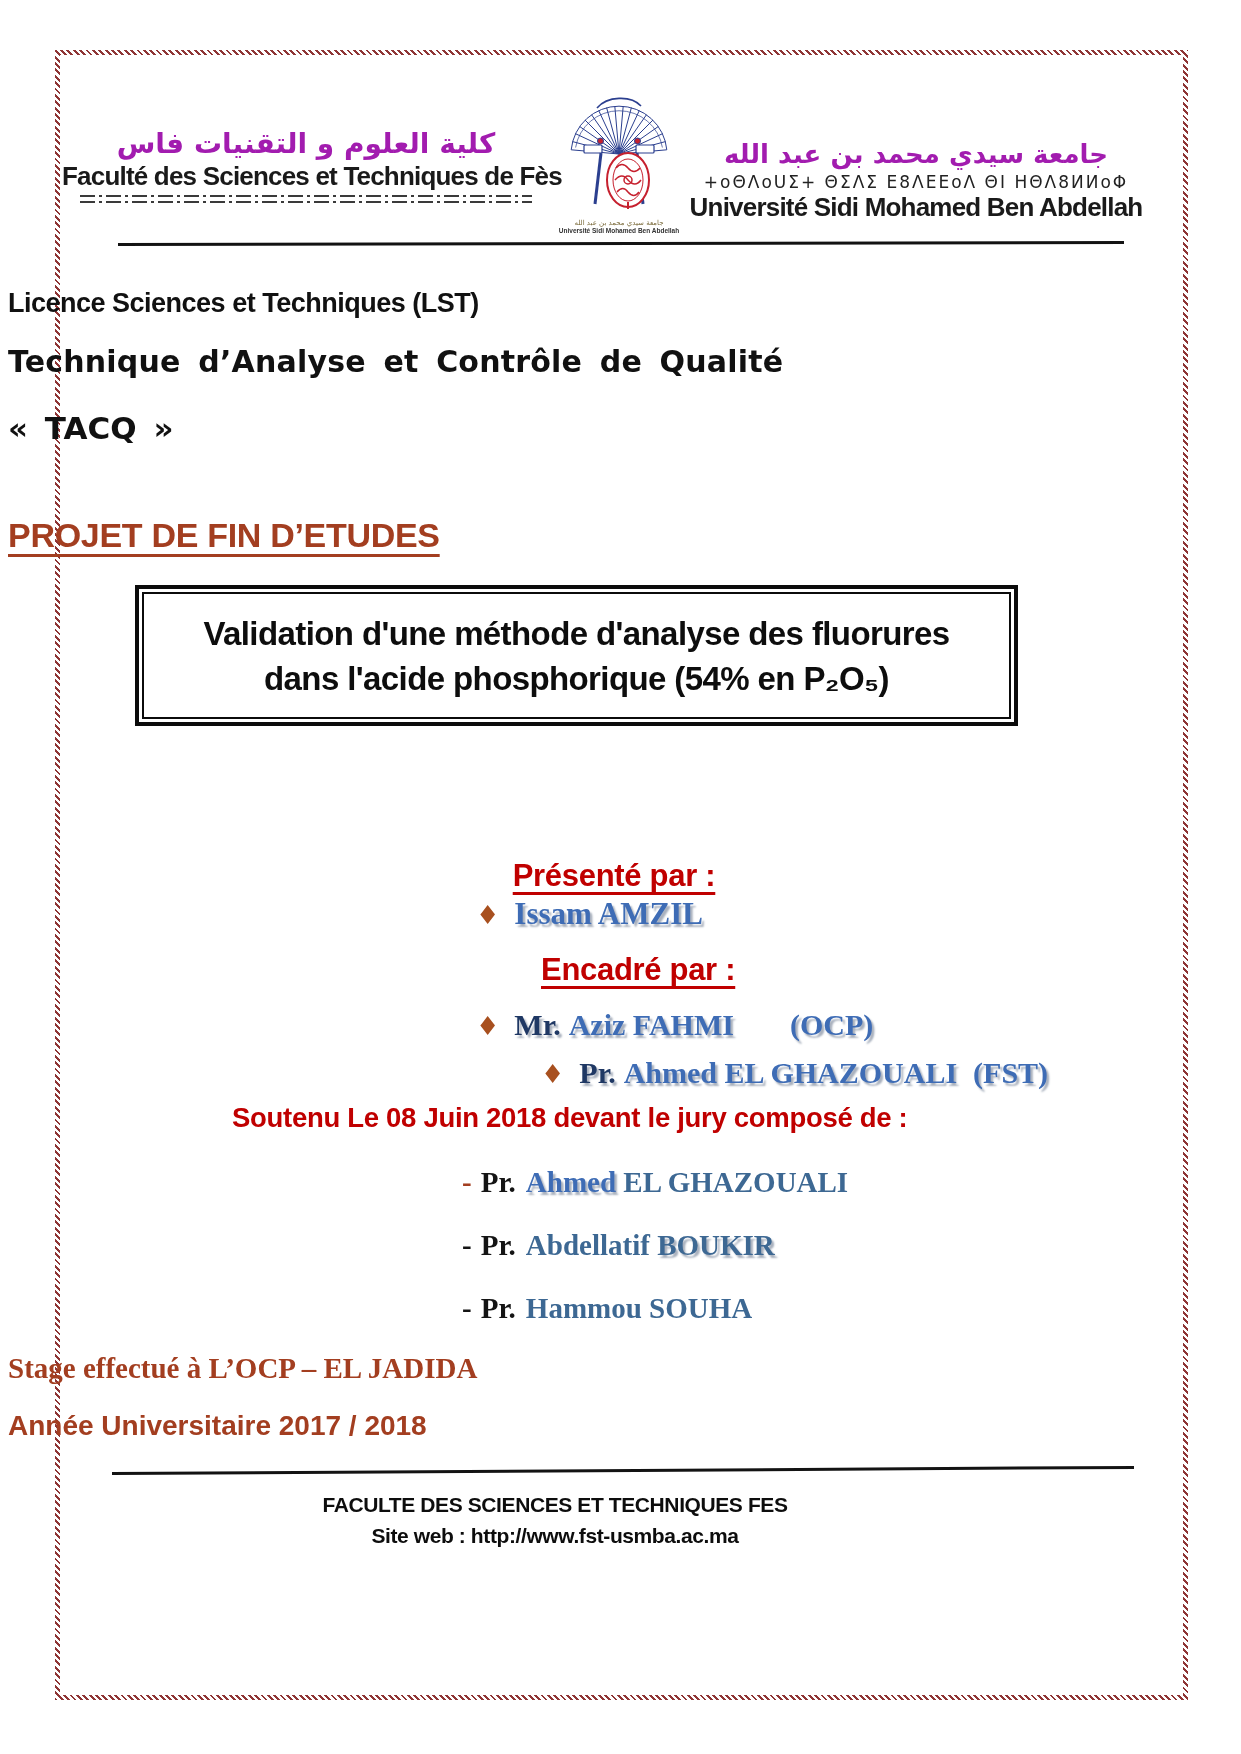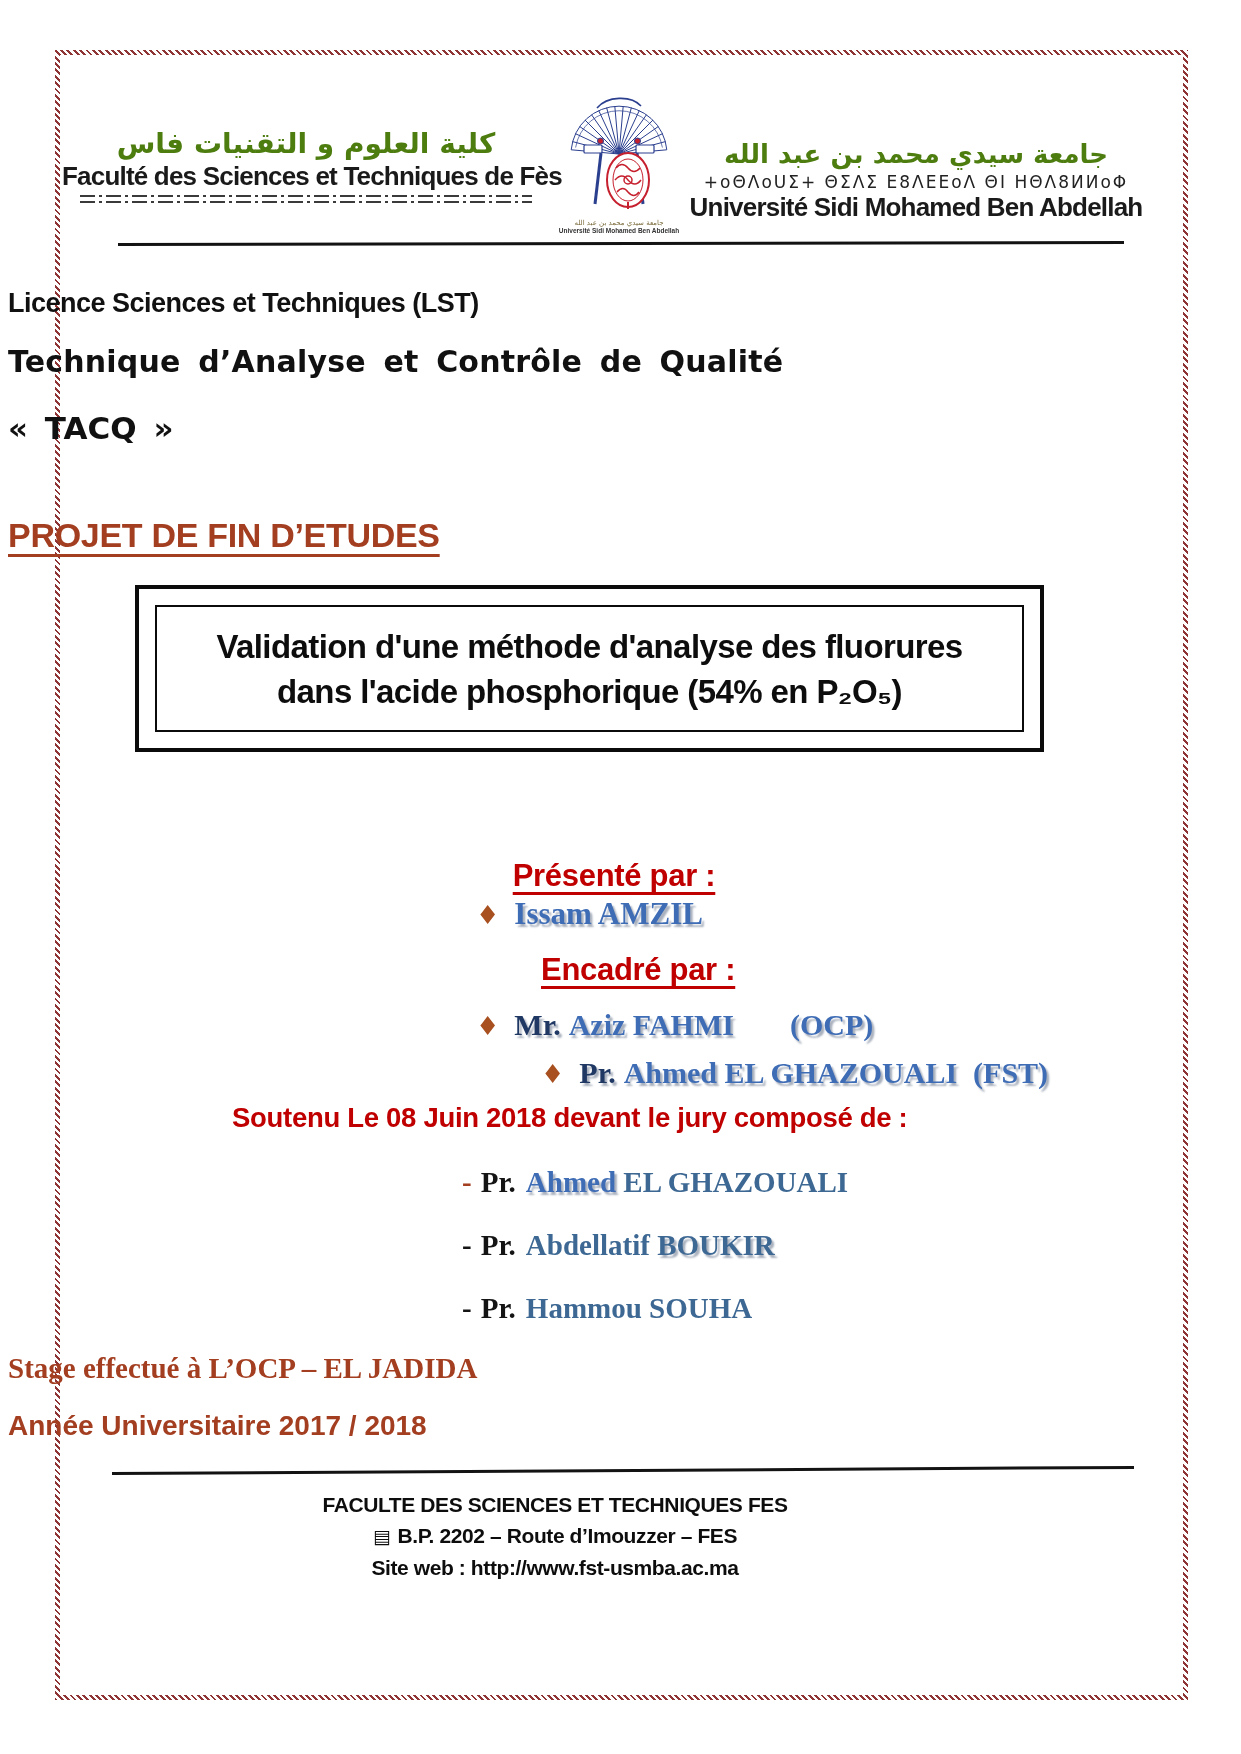--- a/index.html
+++ b/index.html
@@ -10,21 +10,21 @@
   
   .frame {
     position:absolute; left:55px; top:50px; width:1133px; height:1650px;
     background:repeating-linear-gradient(45deg,#8f3535 0 2px,#ffffff 2px 4.5px);
   }
   .frame-inner { position:absolute; inset:5px; background:#fff; }
 
   
   .hdr-left { position:absolute; left:62px; top:126px; width:488px; text-align:center; }
   .hdr-right{ position:absolute; left:676px; top:138px; width:480px; text-align:center; }
-  .h-arabic { font-size:28px; font-weight:bold; color:#4d7c0f; line-height:1.25; font-family:"DejaVu Sans","Liberation Sans",sans-serif; }
+  .h-arabic { font-size:28px; font-weight:bold; color:#a21caf; line-height:1.25; font-family:"DejaVu Sans","Liberation Sans",sans-serif; }
   .hdr-right .h-arabic { font-size:26px; }
   .h-tif { font-size:19px; color:#222; letter-spacing:2px; margin-top:1px; font-family:"DejaVu Sans",sans-serif; white-space:nowrap; }
   .hdr-right .h-tif { font-size:17px; }
   .h-fr { font-size:26px; font-weight:bold; color:#1a1a1a; letter-spacing:-0.8px; margin-top:0px; white-space:nowrap; }
   .hdr-right .h-fr { font-size:26px; }
   .dashdot {
     width:452px; height:8px; margin:3px auto 0;
     background:
       repeating-linear-gradient(90deg,#3a3a3a 0 15px,transparent 15px 19px,#3a3a3a 19px 22px,transparent 22px 26px) top/100% 2px no-repeat,
       repeating-linear-gradient(90deg,#3a3a3a 0 15px,transparent 15px 19px,#3a3a3a 19px 22px,transparent 22px 26px) bottom/100% 2px no-repeat;
@@ -37,21 +37,21 @@
 
   
   .t-center { position:absolute; left:8px; width:1110px; text-align:left; }
   .lst  { top:288px; font-size:27px; font-weight:bold; letter-spacing:-0.5px; }
   .tech { top:344px; font-size:30px; font-weight:bold; font-family:"DejaVu Sans",sans-serif; word-spacing:7px; letter-spacing:0.2px; }
   .tacq { top:410px; font-size:31px; font-weight:bold; font-family:"DejaVu Sans",sans-serif; word-spacing:6px; }
   .pfe  { top:516px; font-size:34px; font-weight:bold; color:#A33E20; letter-spacing:-0.3px; }
   .pfe span { text-decoration:underline; text-decoration-thickness:3px; text-underline-offset:7px; }
 
   
-  .title-box { position:absolute; left:135px; top:585px; width:869px; height:127px; border:4px solid #0b0b0b; padding:16px; box-sizing:content-box; background:#fff; }
+  .title-box { position:absolute; left:135px; top:585px; width:869px; height:127px; border:4px solid #0b0b0b; padding:3px; box-sizing:content-box; background:#fff; }
   .title-box-inner { border:2px solid #0b0b0b; width:100%; height:100%; box-sizing:border-box; display:flex; flex-direction:column; justify-content:center; text-align:center; }
   .thesis-line { font-size:33px; font-weight:bold; letter-spacing:-0.6px; line-height:45px; color:#0d0d0d; }
 
   
   .red-heading { font-size:31px; font-weight:bold; color:#C00000; letter-spacing:-0.3px; }
   .red-heading span { text-decoration:underline; text-decoration-thickness:2.5px; text-underline-offset:6px; }
   .presente { position:absolute; left:0; width:1228px; top:858px; text-align:center; }
   .encadre  { position:absolute; left:541px; top:952px; }
   .serifline { font-family:"Liberation Serif","DejaVu Serif",serif; font-weight:bold; white-space:nowrap; }
   .bullet { color:#A8501F; font-size:26px; margin-right:15px; font-family:"DejaVu Sans",sans-serif; }
@@ -192,19 +192,16 @@
   <div class="jury-line j3 serifline">
     <span class="jdash">-</span><span class="jprefix">Pr.</span><span class="steel">Hammou</span> <span class="steel">SOUHA</span>
   </div>
 
   <div class="t-center stage">Stage effectué à L’OCP – EL JADIDA</div>
   <div class="t-center annee">Année Universitaire 2017 / 2018</div>
 
   <div class="foot-rule"></div>
   <div class="footer">
     <div class="f-line">FACULTE DES SCIENCES ET TECHNIQUES FES</div>
-    <div class="f-line">
-      <span class="ficon">▤</span><span>B.P. 2202 – Route d’Imouzzer – FES</span>
-    </div>
     <div class="f-line">Site web : http://www.fst-usmba.ac.ma</div>
   </div>
 
 </div>
 
 </body></html>

